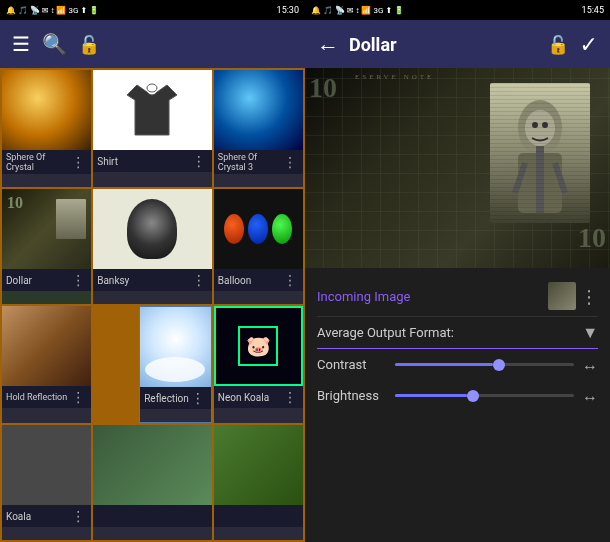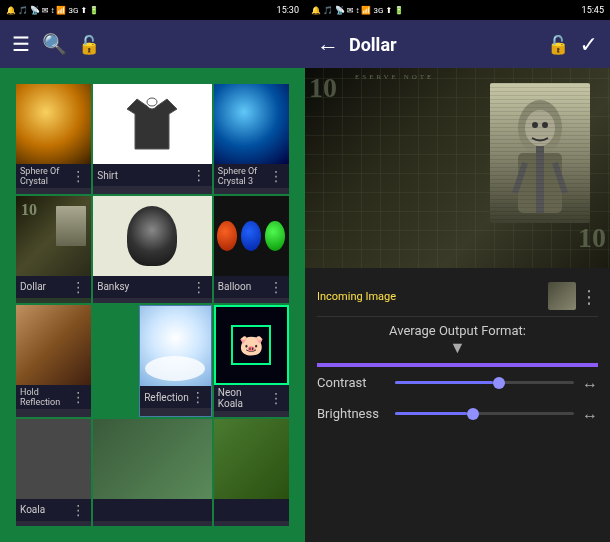--- a/index.html
+++ b/index.html
@@ -71,22 +71,22 @@
       cursor: pointer;
     }
 
     
     .image-grid {
       flex: 1;
       overflow-y: auto;
       display: grid;
       grid-template-columns: repeat(3, 1fr);
       gap: 2px;
-      padding: 16px;
-      background: #15803d;
+      padding: 2px;
+      background: #a16207;
     }
 
     .grid-item {
       position: relative;
       background: #2a2a3a;
       cursor: pointer;
     }
     .grid-item .thumb {
       width: 100%;
       height: 80px;
@@ -269,22 +269,22 @@
     }
 
     .incoming-row {
       display: flex;
       align-items: center;
       justify-content: space-between;
       padding: 6px 0;
       border-bottom: 1px solid #333;
     }
     .incoming-label {
-      color: #fde047;
-      font-size: 11px;
+      color: #8b5cf6;
+      font-size: 13px;
     }
     .incoming-right {
       display: flex;
       align-items: center;
       gap: 4px;
     }
     .incoming-thumb {
       width: 28px;
       height: 28px;
       background: linear-gradient(135deg, #4a4a3a, #888870);
@@ -294,22 +294,21 @@
       color: #aaa;
       font-size: 18px;
       cursor: pointer;
     }
 
     .format-row {
       display: flex;
       align-items: center;
       justify-content: space-between;
       padding: 6px 0;
-      border-bottom: 4px solid #8b5cf6;
-      flex-direction: column;
+      border-bottom: 1px solid #8b5cf6;
     }
     .format-label {
       color: #ccc;
       font-size: 13px;
     }
     .format-arrow {
       color: #aaa;
       font-size: 16px;
       cursor: pointer;
     }

